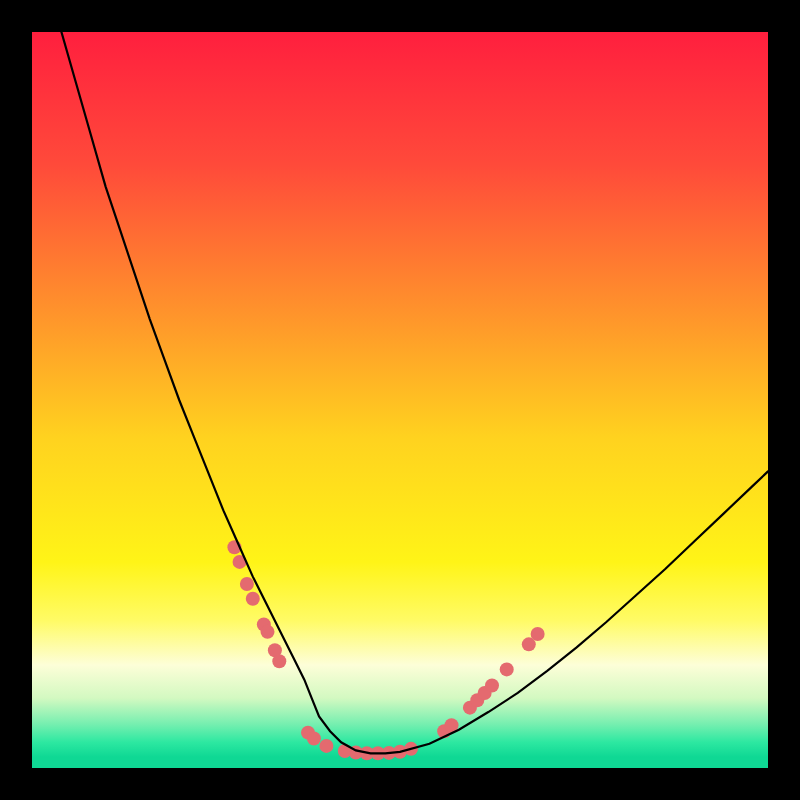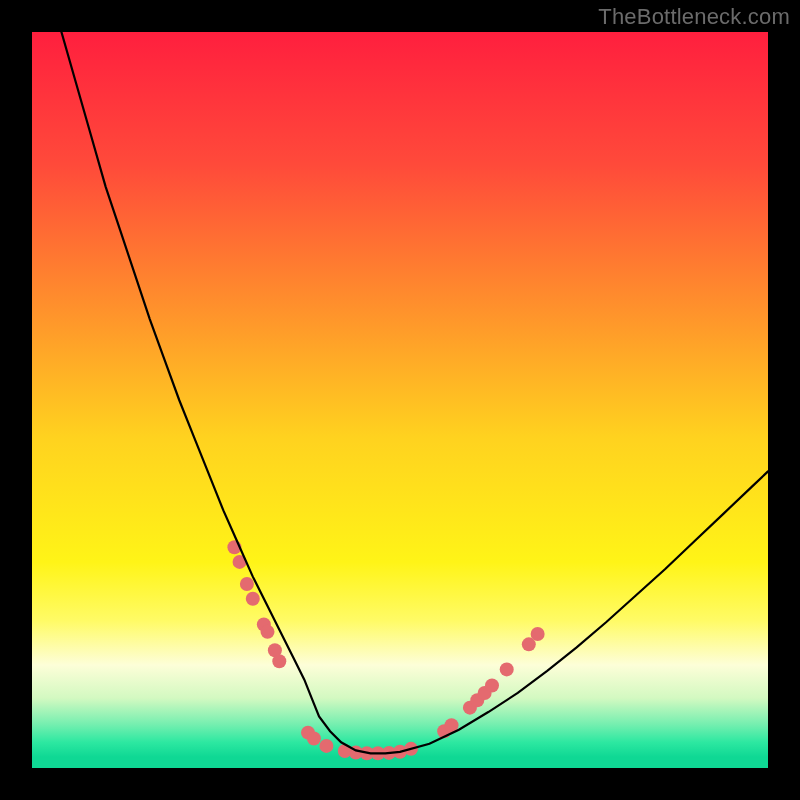--- a/index.html
+++ b/index.html
@@ -107,14 +107,13 @@
           <circle cx="460.00" cy="653.57" r="7" fill="#e46a6f"></circle>
           <circle cx="474.72" cy="637.38" r="7" fill="#e46a6f"></circle>
           <circle cx="496.80" cy="612.35" r="7" fill="#e46a6f"></circle>
           <circle cx="505.63" cy="602.05" r="7" fill="#e46a6f"></circle>
         </g>
       <path id="curve-path" fill="none" stroke="#000000" stroke-width="2.2" stroke-linecap="round" d="M29.44 0.00 L44.16 51.52 L58.88 103.04 L73.60 154.56 L88.32 198.72 L103.04 242.88 L117.76 287.04 L132.48 327.52 L147.20 368.00 L161.92 404.80 L176.64 441.60 L191.36 478.40 L206.08 511.52 L220.80 544.64 L235.52 574.08 L250.24 603.52 L261.28 625.60 L272.32 647.68 L279.68 666.08 L287.04 684.48 L298.08 699.20 L309.12 710.24 L323.84 718.34 L338.56 721.28 L353.28 721.28 L368.00 719.81 L397.44 711.71 L426.88 697.73 L456.32 680.06 L485.76 660.93 L515.20 638.85 L544.64 615.30 L574.08 590.27 L603.52 563.78 L632.96 537.28 L662.40 509.31 L691.84 481.34 L721.28 453.38 L736.00 439.39"></path>
     </svg>
 
   </div>
 
-  <div class="watermark">TheBottleneck.com</div>
 </div>
 
 </body></html>

